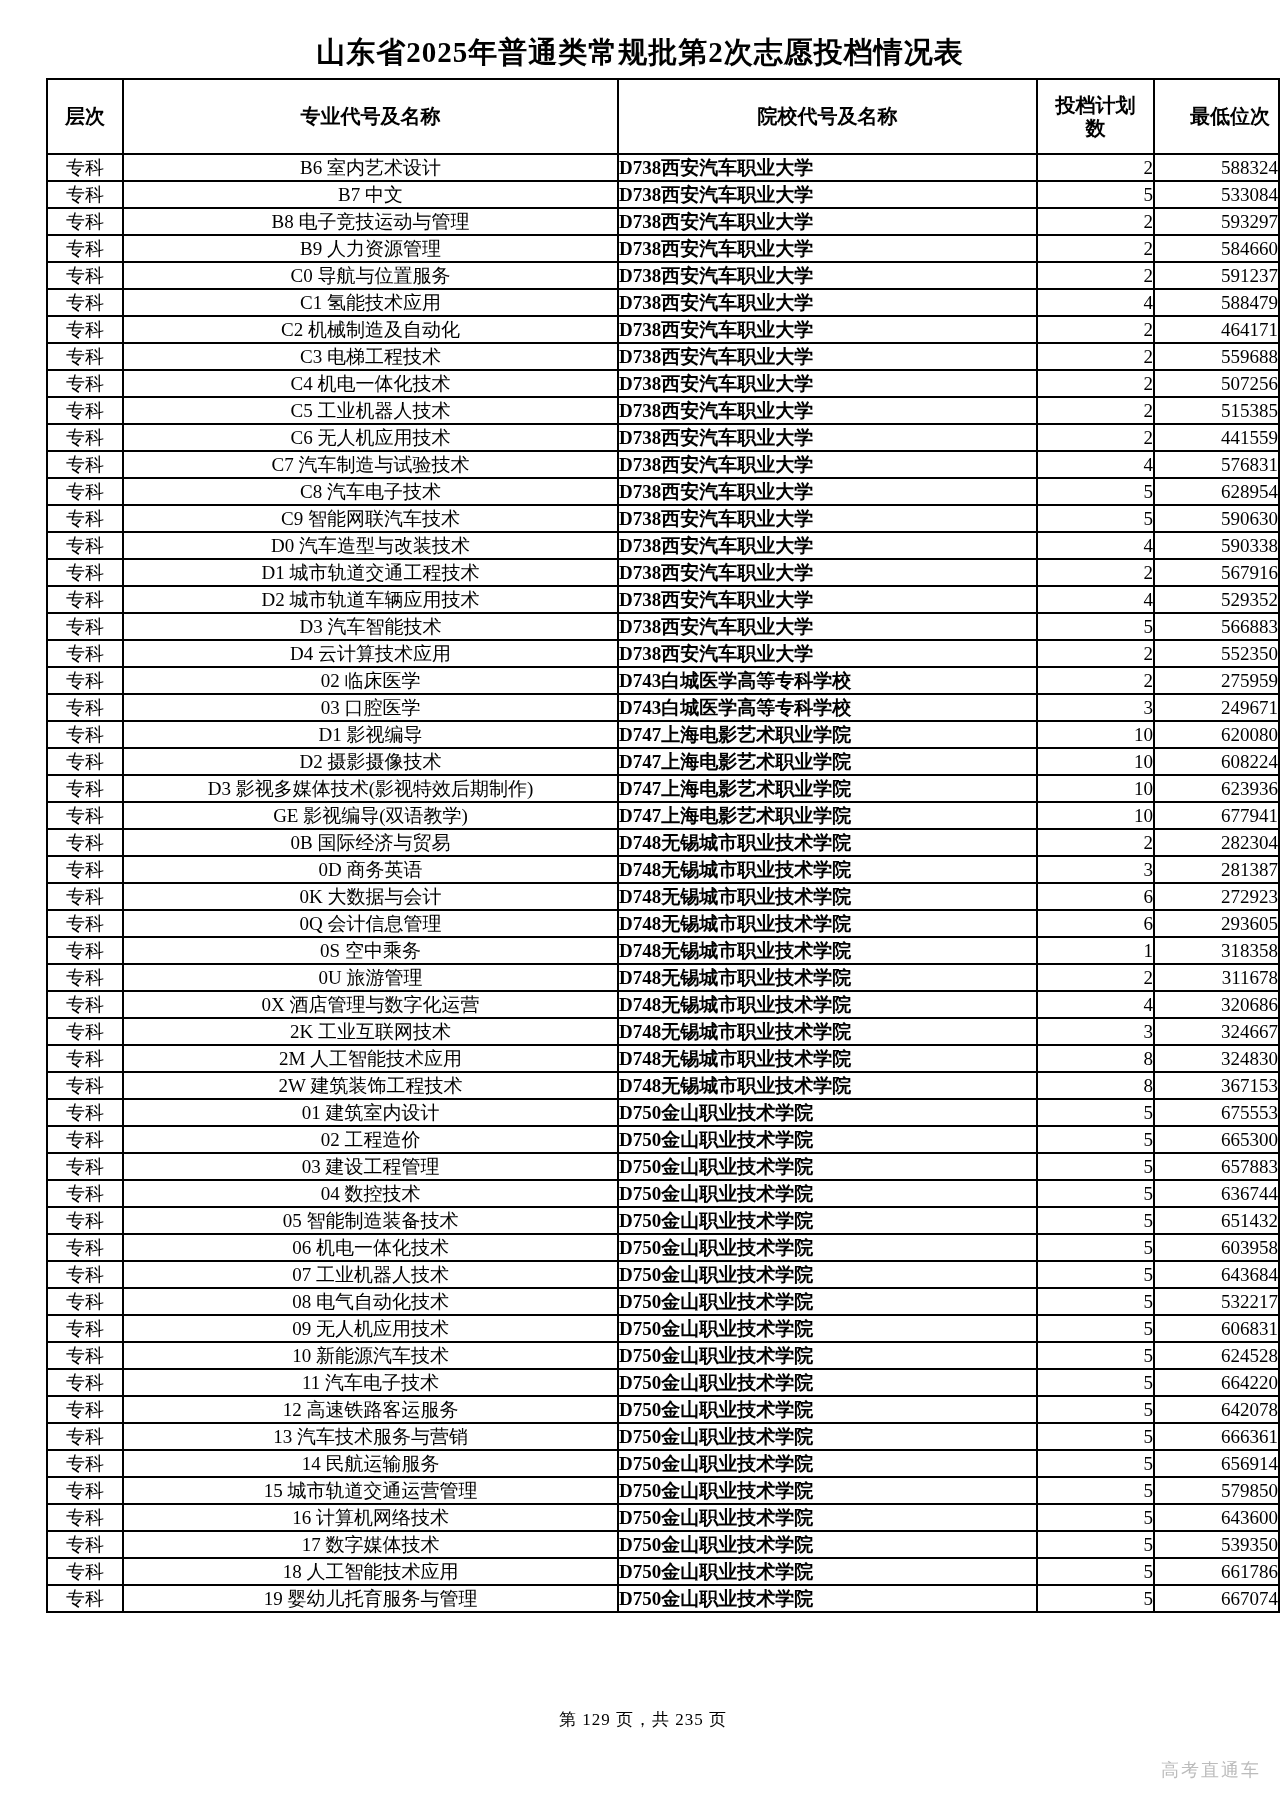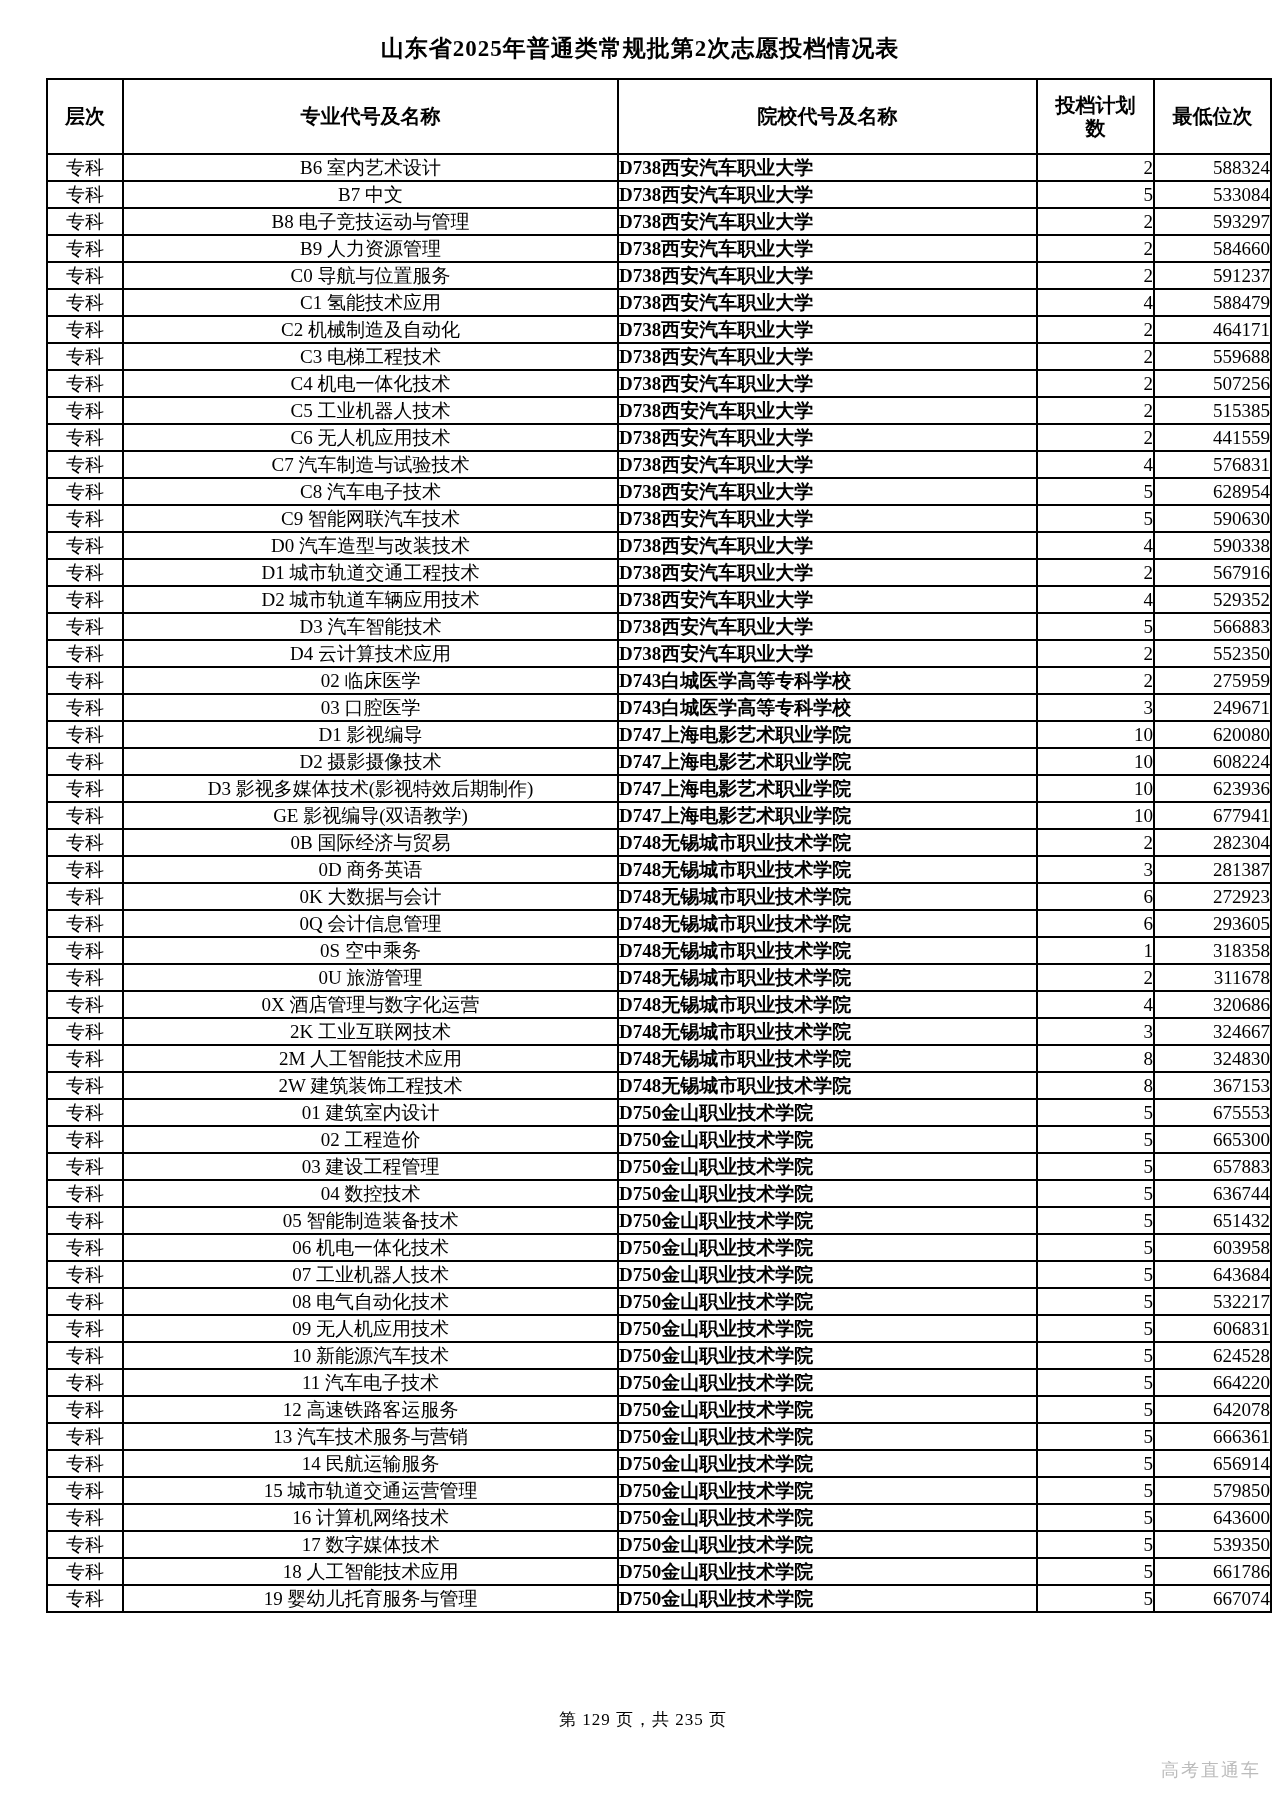--- a/index.html
+++ b/index.html
@@ -13,21 +13,21 @@
     position: relative;
     font-family: "Liberation Serif", "DejaVu Serif", serif;
     color: #000;
   }
   .page-title {
     position: absolute;
     top: 33px;
     left: 0;
     width: 100%;
     text-align: center;
-    font-size: 23px;
+    font-size: 29px;
     font-weight: bold;
     letter-spacing: 1px;
     font-family: "Liberation Serif", "DejaVu Serif", serif;
   }
   table.admission-table {
     position: absolute;
     top: 78px;
     left: 46px;
     width: 1194px;
     border-collapse: collapse;
@@ -84,21 +84,21 @@
 
 <div class="page-title">山东省2025年普通类常规批第2次志愿投档情况表</div>
 
 <table class="admission-table">
   <thead>
     <tr>
       <th class="col-level">层次</th>
       <th class="col-major" style="padding-left:0;">专业代号及名称</th>
       <th class="col-college" style="text-align:center; padding-left:0;">院校代号及名称</th>
       <th class="col-plan" style="text-align:center; padding-right:10px;">投档计划数</th>
-      <th class="col-rank" style="text-align:center; padding-right:0;">最低位次</th>
+      <th class="col-rank" style="text-align:right; padding-right:8px;">最低位次</th>
     </tr>
   </thead>
   <tbody>
       <tr>
         <td class="col-level">专科</td>
         <td class="col-major">B6 室内艺术设计</td>
         <td class="col-college">D738西安汽车职业大学</td>
         <td class="col-plan">2</td>
         <td class="col-rank">588324</td>
       </tr>

